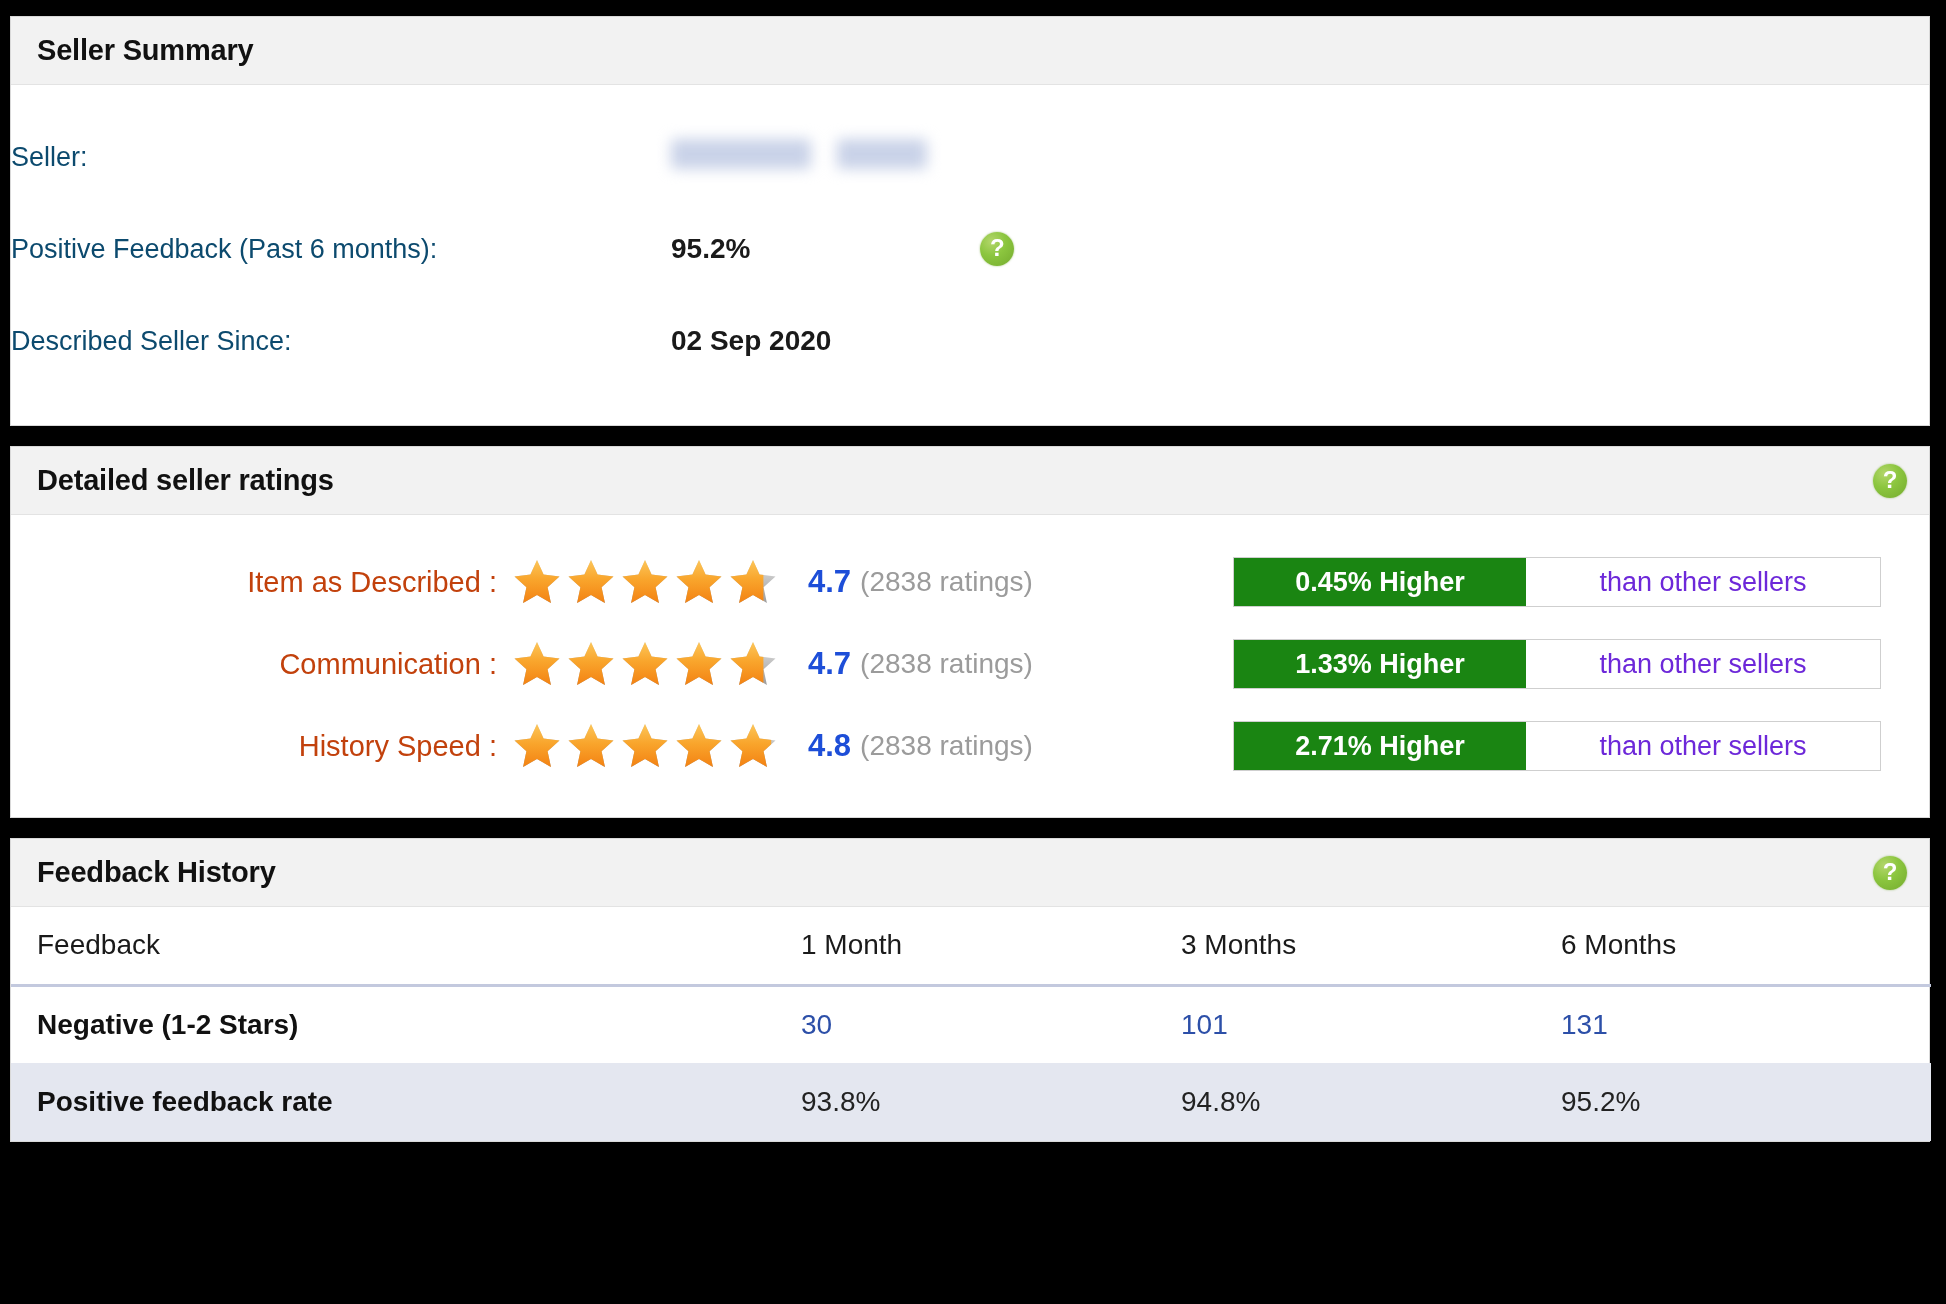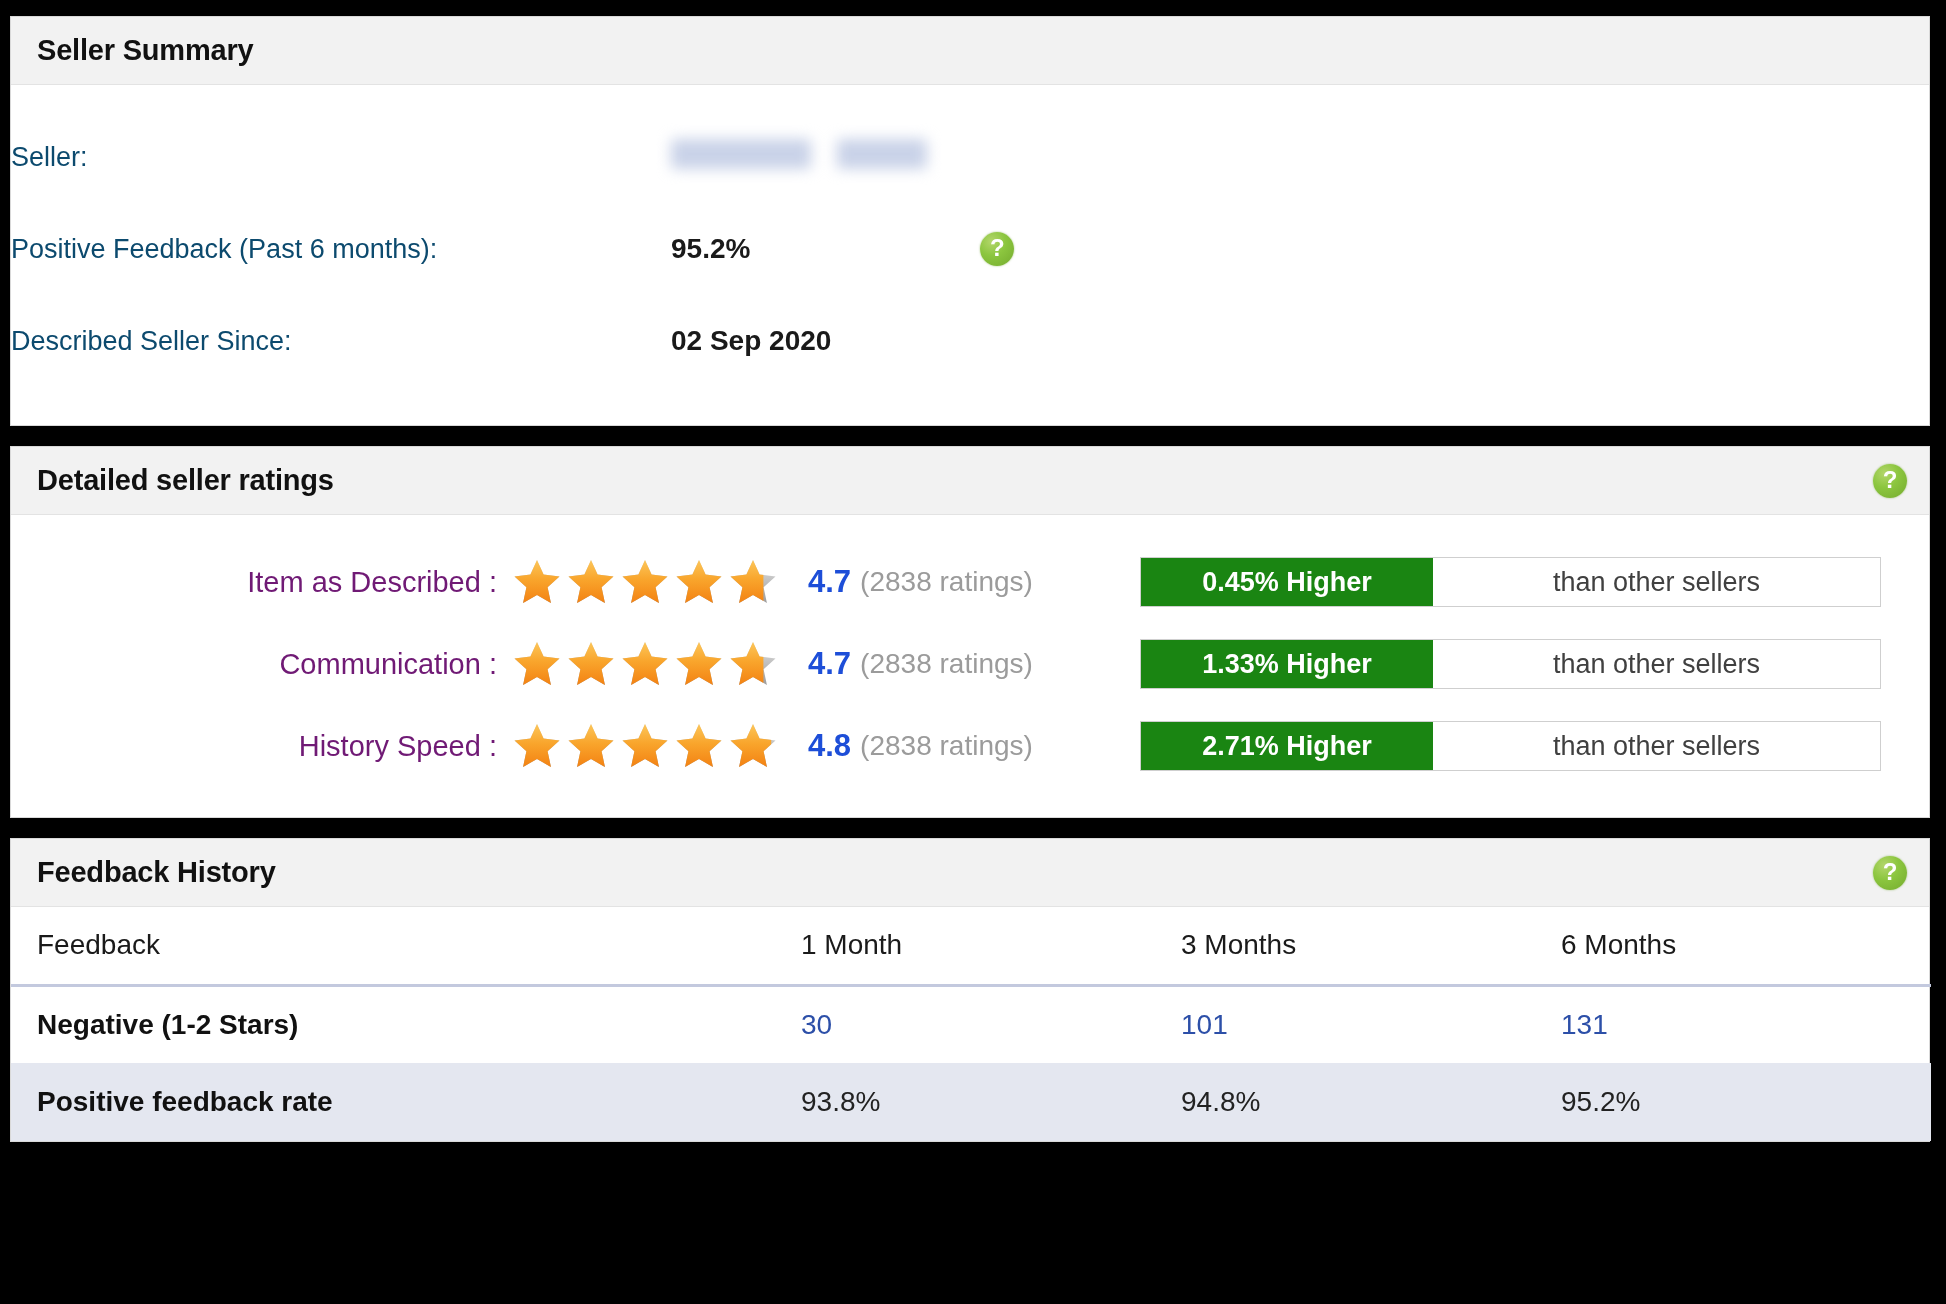--- a/index.html
+++ b/index.html
@@ -119,21 +119,21 @@
 
   .dsr-row {
     display: flex;
     align-items: center;
     height: 82px;
   }
   .dsr-label {
     width: 500px;
     text-align: right;
     font-size: 29px;
-    color: #701a75;
+    color: #c2410c;
     padding-right: 14px;
     white-space: nowrap;
   }
   .stars {
     display: flex;
     align-items: center;
     gap: 2px;
     width: 275px;
     flex: 0 0 auto;
   }
@@ -157,21 +157,21 @@
     color: #9b9b9b;
     margin-left: 9px;
     white-space: nowrap;
   }
 
   .compare {
     display: flex;
     align-items: stretch;
     margin-left: auto;
     margin-right: 48px;
-    width: 741px;
+    width: 648px;
     height: 50px;
     border: 1px solid #cfcfcf;
     background: #ffffff;
   }
   .compare-green {
     width: 292px;
     background: #1a8512;
     color: #ffffff;
     font-size: 27px;
     font-weight: bold;
@@ -179,21 +179,21 @@
     align-items: center;
     justify-content: center;
     flex: 0 0 auto;
   }
   .compare-text {
     flex: 1 1 auto;
     display: flex;
     align-items: center;
     justify-content: center;
     font-size: 27px;
-    color: #404040;
+    color: #6d28d9;
   }
 
   
   .fh-table {
     width: 100%;
     border-collapse: collapse;
     table-layout: fixed;
   }
   .fh-table th, .fh-table td {
     text-align: left;

